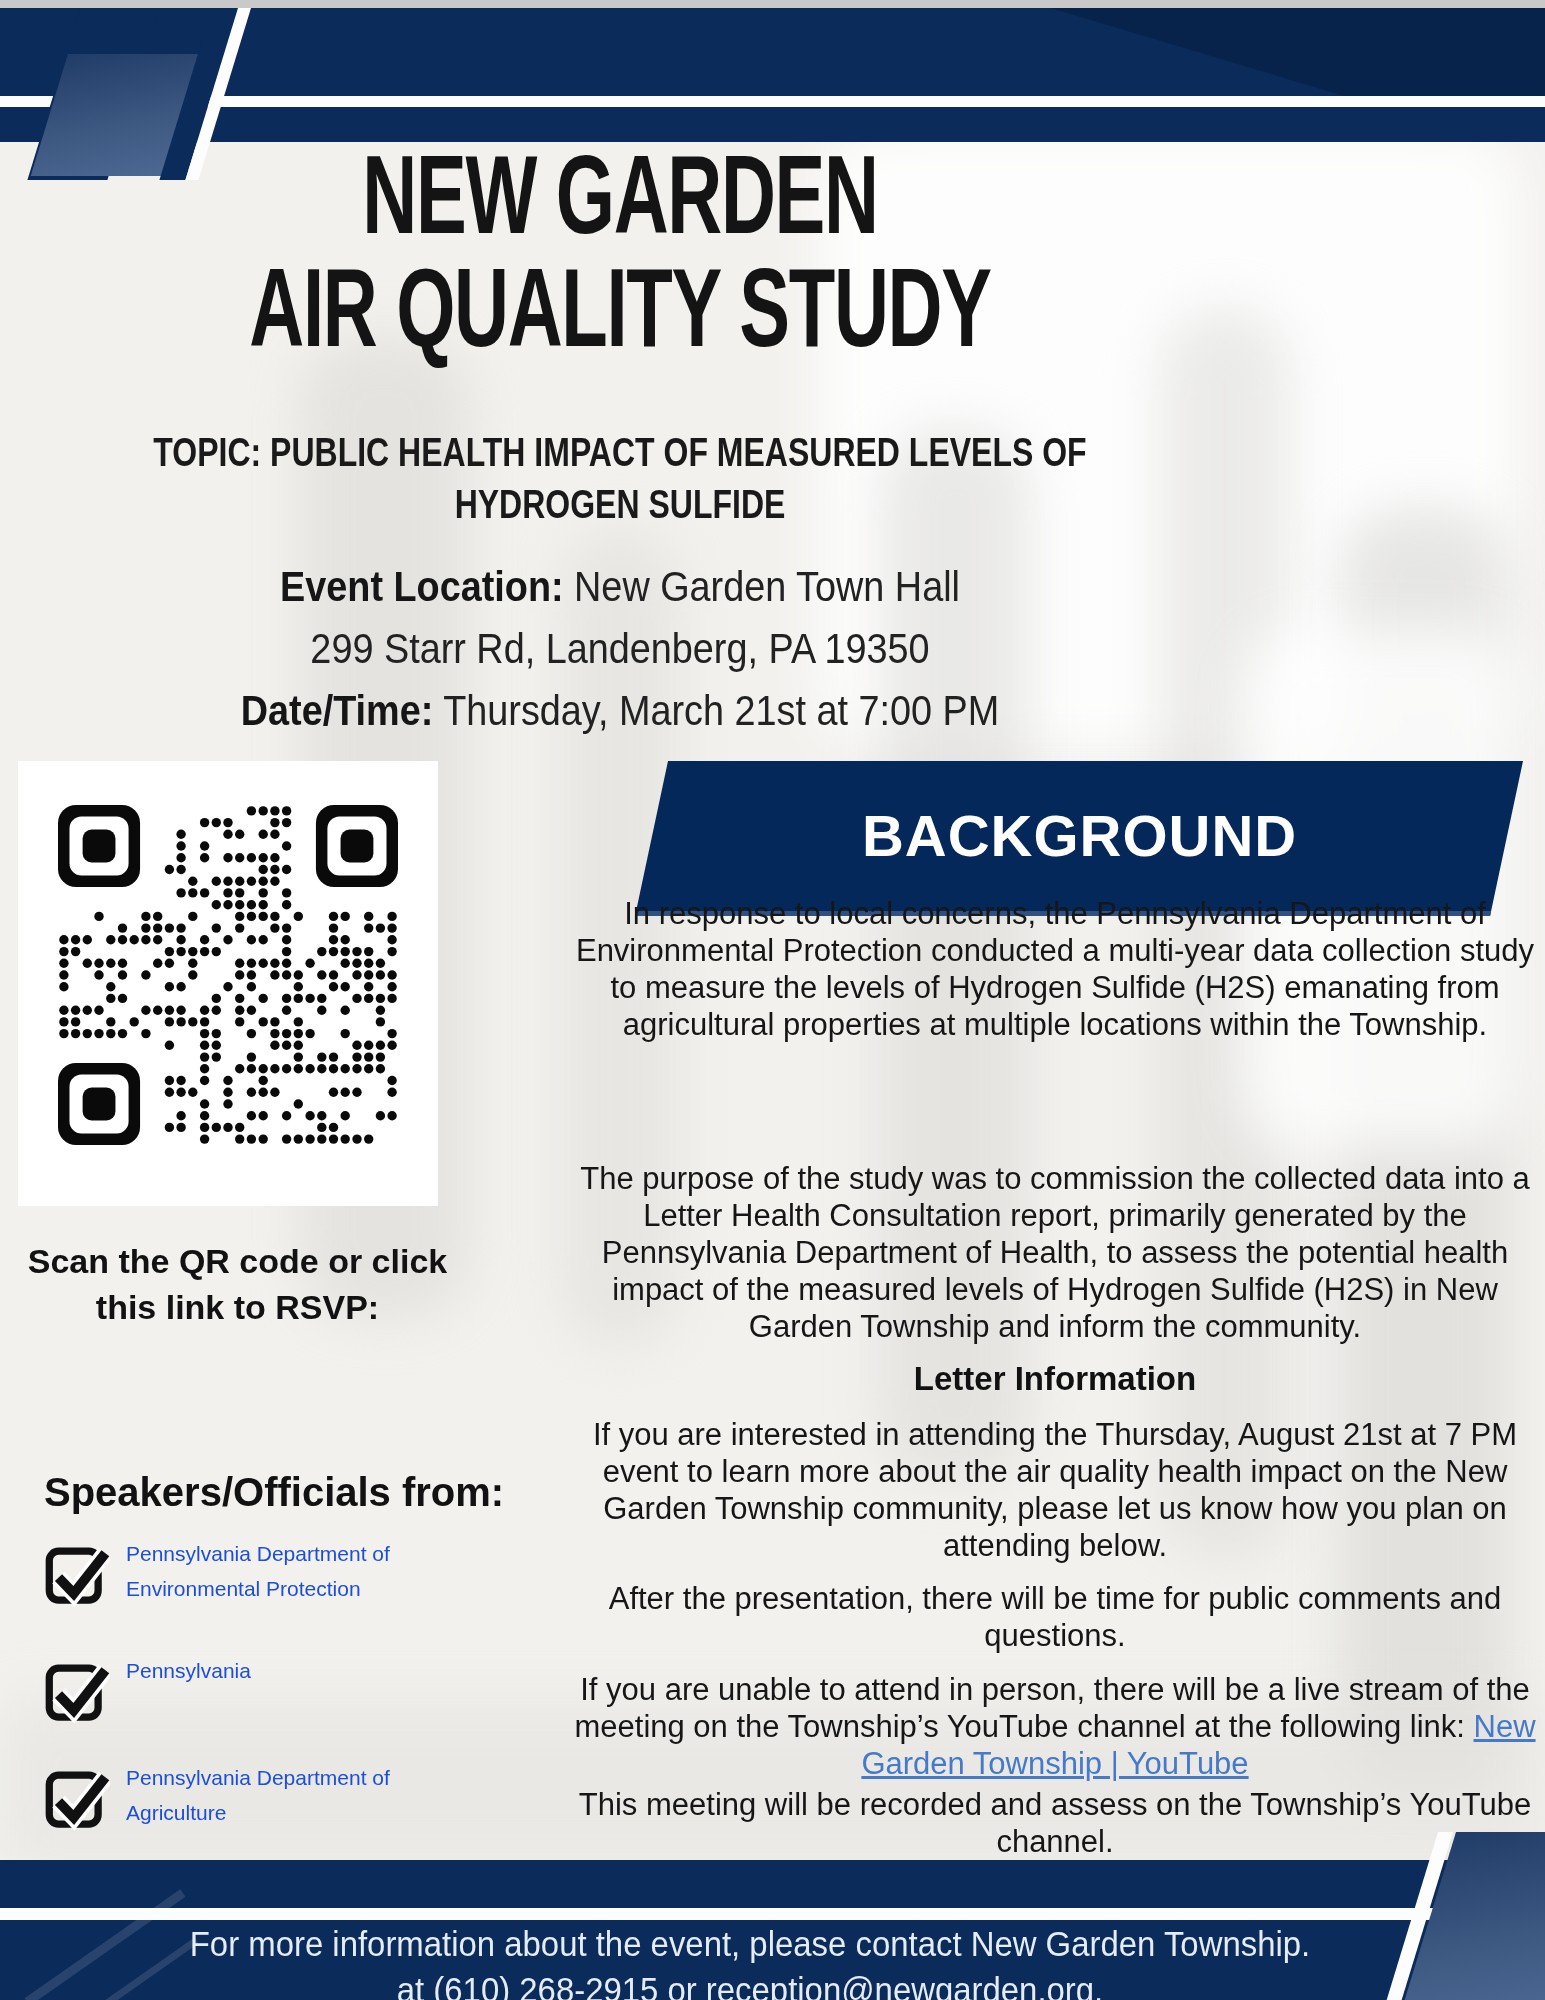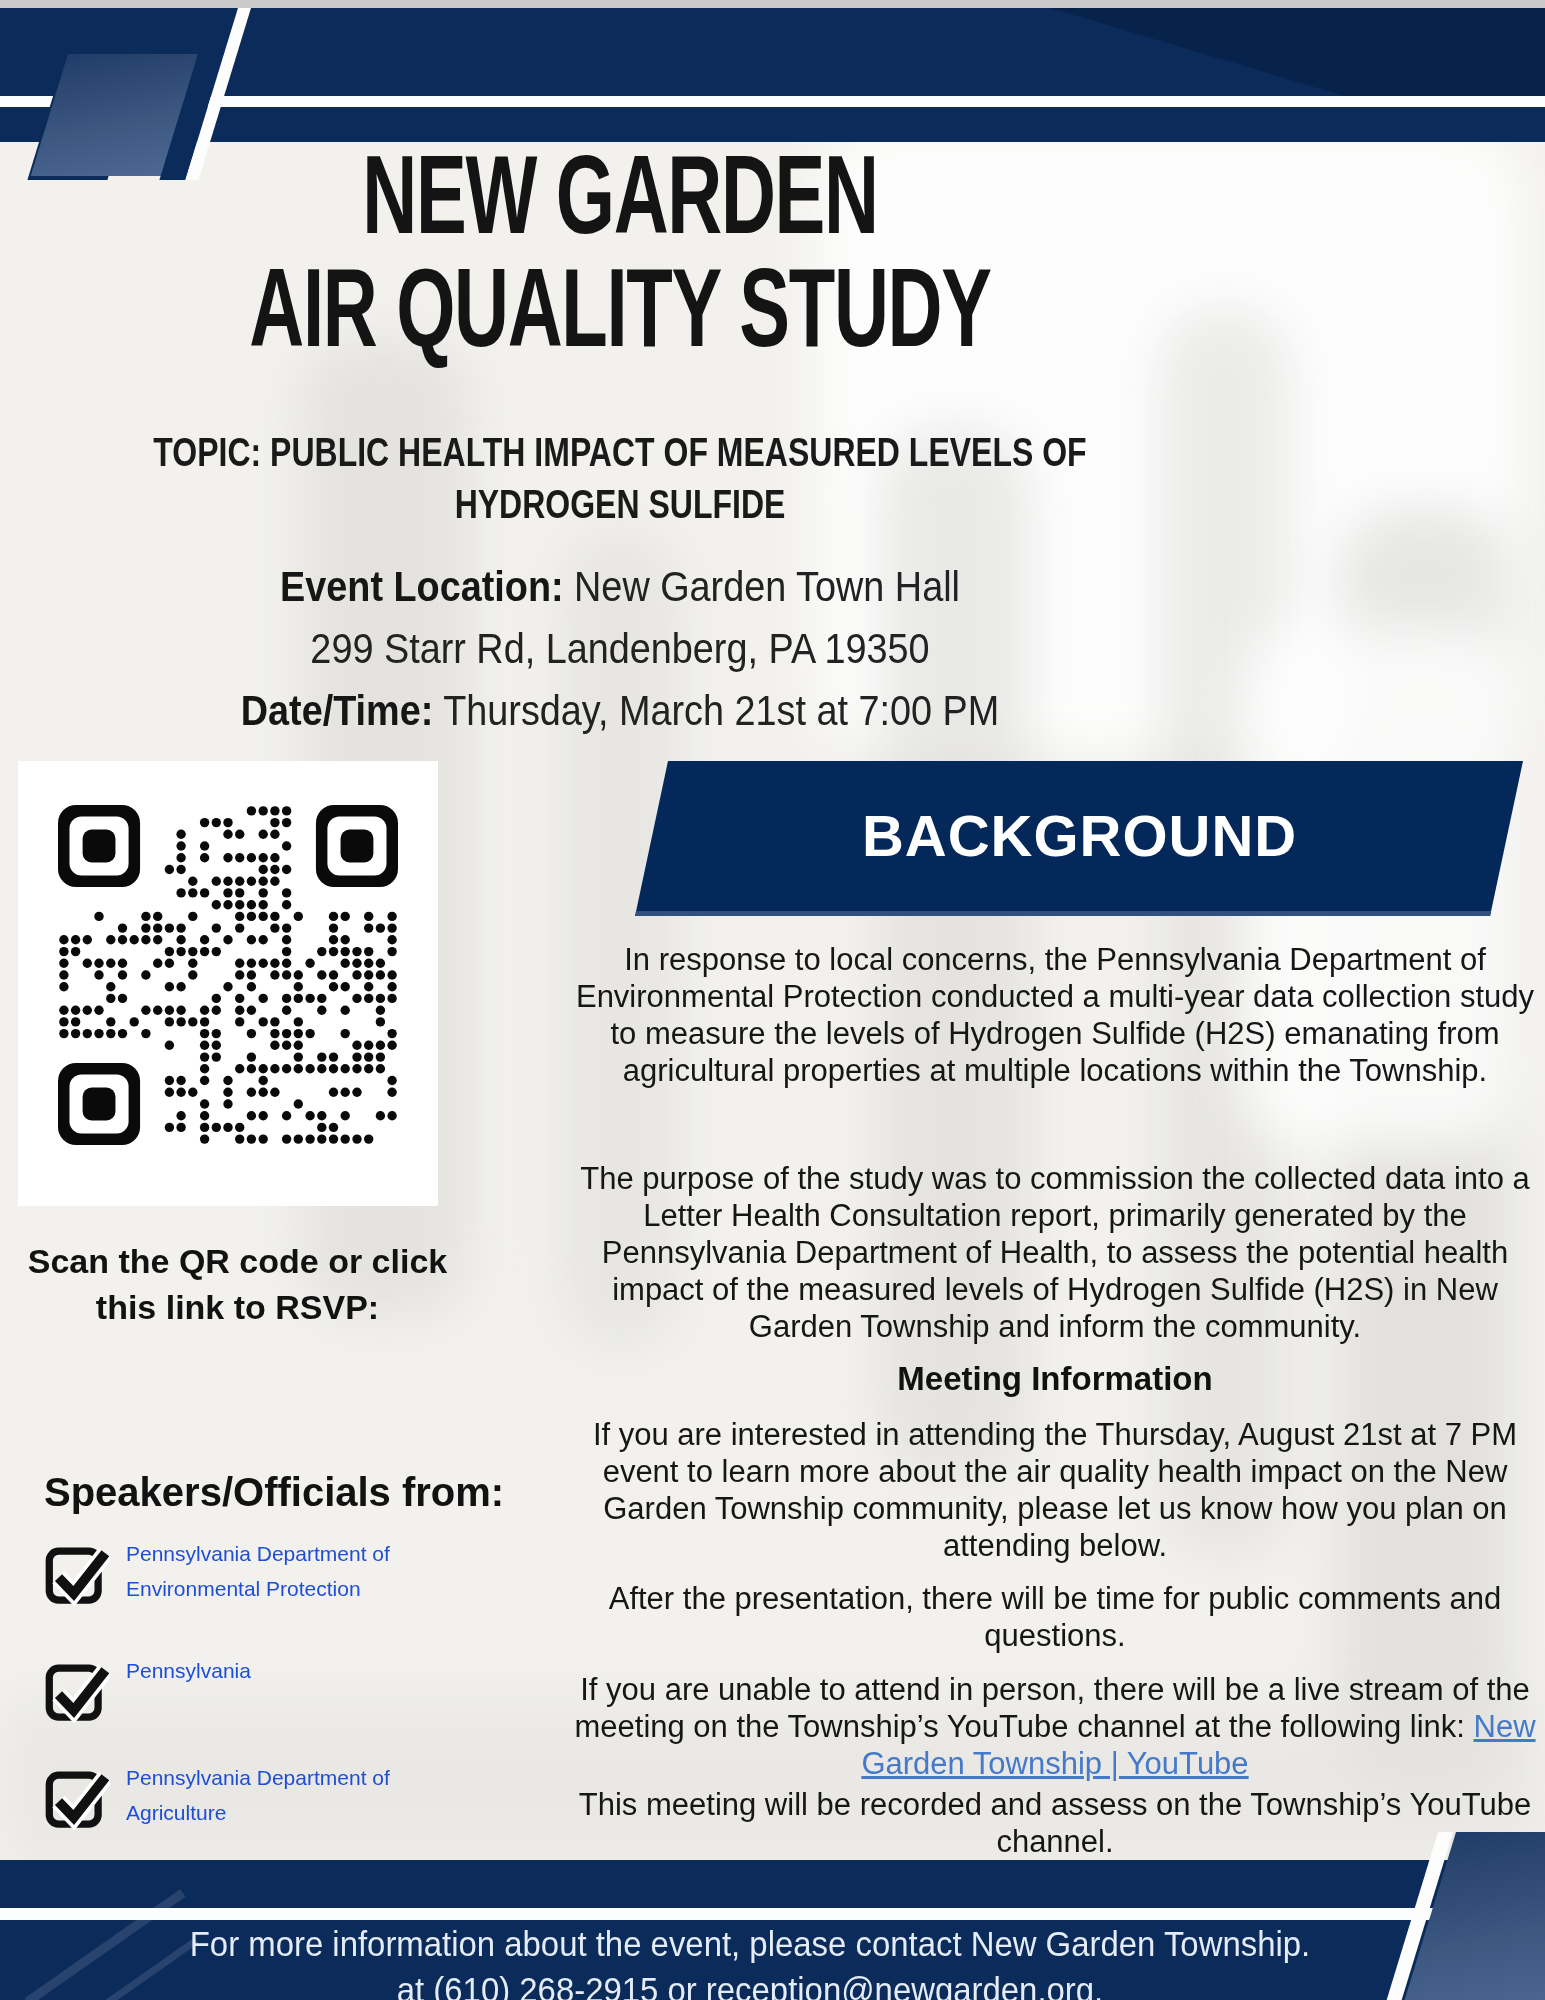--- a/index.html
+++ b/index.html
@@ -425,23 +425,23 @@
     <div class="speak-txt">
       <div>Pennsylvania Department of</div>
       <div>Agriculture</div>
     </div>
   </div>
 
   <div class="banner">
     <div class="banner-inner">BACKGROUND</div>
   </div>
 
-  <div class="rcol" style="top:933px;">In response to local concerns, the Pennsylvania Department of Environmental Protection conducted a multi-year data collection study to measure the levels of Hydrogen Sulfide (H2S) emanating from agricultural properties at multiple locations within the Township.</div>
+  <div class="rcol" style="top:887px;">In response to local concerns, the Pennsylvania Department of Environmental Protection conducted a multi-year data collection study to measure the levels of Hydrogen Sulfide (H2S) emanating from agricultural properties at multiple locations within the Township.</div>
   <div class="rcol" style="top:1152px;">The purpose of the study was to commission the collected data into a Letter Health Consultation report, primarily generated by the Pennsylvania Department of Health, to assess the potential health impact of the measured levels of Hydrogen Sulfide (H2S) in New Garden Township and inform the community.</div>
-  <div class="rcol mh" style="top:1352px;">Meeting Information</div>
+  <div class="rcol mh" style="top:1352px;">Letter Information</div>
   <div class="rcol" style="top:1408px;">If you are interested in attending the Thursday, August 21st at 7 PM event to learn more about the air quality health impact on the New Garden Township community, please let us know how you plan on attending below.</div>
   <div class="rcol" style="top:1572px;">After the presentation, there will be time for public comments and questions.</div>
   <div class="rcol yt" style="top:1663px;">
     <span>If you are unable to attend in person, there will be a live stream of the meeting on the Township’s YouTube channel at the following link: </span><a>New Garden Township | YouTube</a>
   </div>
   <div class="rcol" style="top:1778px;">This meeting will be recorded and assess on the Township’s YouTube channel.</div>
 
   <div class="band" style="top:1852px;height:48px;"></div>
   <div class="wstripe" style="top:1900px;height:12px;"></div>
   <div class="band" style="top:1912px;height:88px;"></div>

